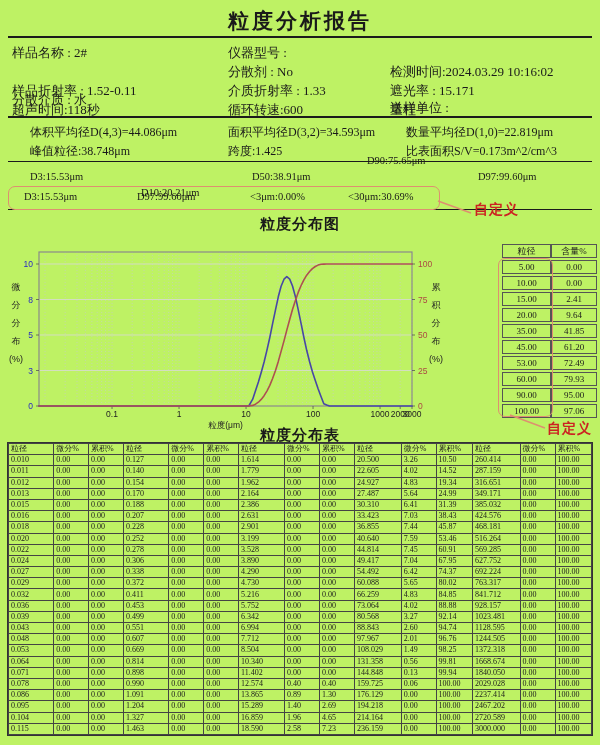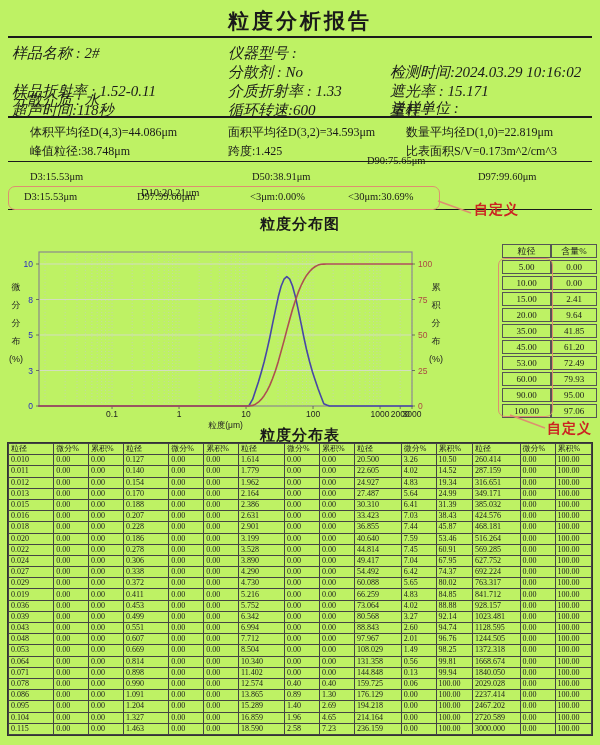--- a/index.html
+++ b/index.html
@@ -1,21 +1,21 @@
 <!DOCTYPE html>
 <html><head>
 <meta charset="utf-8">
 <style>
   html,body{margin:0;padding:0;background:#fff;}
   #page{position:relative;width:600px;height:745px;background:#bef264;overflow:hidden;
         font-family:"Liberation Serif","DejaVu Serif",serif;color:#1a1a1a;}
   .abs{position:absolute;white-space:nowrap;}
   .hr{position:absolute;left:8px;width:584px;background:#1b1b1b;}
   #main-title{left:0;top:7px;width:600px;text-align:center;font-size:21px;font-weight:bold;letter-spacing:3px;}
-  .info-cell{font-size:15px;font-style:italic;}
+  .info-cell{font-size:13px;}
   .sum-cell{font-size:12px;}
   .pct-cell{font-size:10.5px;}
   .sec-title{left:0;width:600px;text-align:center;font-size:15px;font-weight:bold;letter-spacing:1px;}
   .custom-box{position:absolute;border:1.5px solid #dd9070;border-radius:7px;}
   .custom-label{position:absolute;color:#cc2222;font-size:14px;font-weight:bold;letter-spacing:1px;}
   
   #side-table{position:absolute;left:502px;top:242px;width:95px;border-collapse:separate;border-spacing:0 2px;}
   #side-table th,#side-table td{border:1px solid #555;font-size:9px;font-weight:normal;
       text-align:center;height:12px;padding:0 1px;line-height:12px;}
   
@@ -373,21 +373,21 @@
           <td>7.44</td>
           <td>45.87</td>
           <td>468.181</td>
           <td>0.00</td>
           <td>100.00</td>
         </tr>
         <tr>
           <td>0.020</td>
           <td>0.00</td>
           <td>0.00</td>
-          <td>0.186</td>
+          <td>0.252</td>
           <td>0.00</td>
           <td>0.00</td>
           <td>3.199</td>
           <td>0.00</td>
           <td>0.00</td>
           <td>40.640</td>
           <td>7.59</td>
           <td>53.46</td>
           <td>516.264</td>
           <td>0.00</td>
@@ -455,21 +455,21 @@
           <td>0.00</td>
           <td>0.00</td>
           <td>60.088</td>
           <td>5.65</td>
           <td>80.02</td>
           <td>763.317</td>
           <td>0.00</td>
           <td>100.00</td>
         </tr>
         <tr>
-          <td>0.019</td>
+          <td>0.032</td>
           <td>0.00</td>
           <td>0.00</td>
           <td>0.411</td>
           <td>0.00</td>
           <td>0.00</td>
           <td>5.216</td>
           <td>0.00</td>
           <td>0.00</td>
           <td>66.259</td>
           <td>4.83</td>

